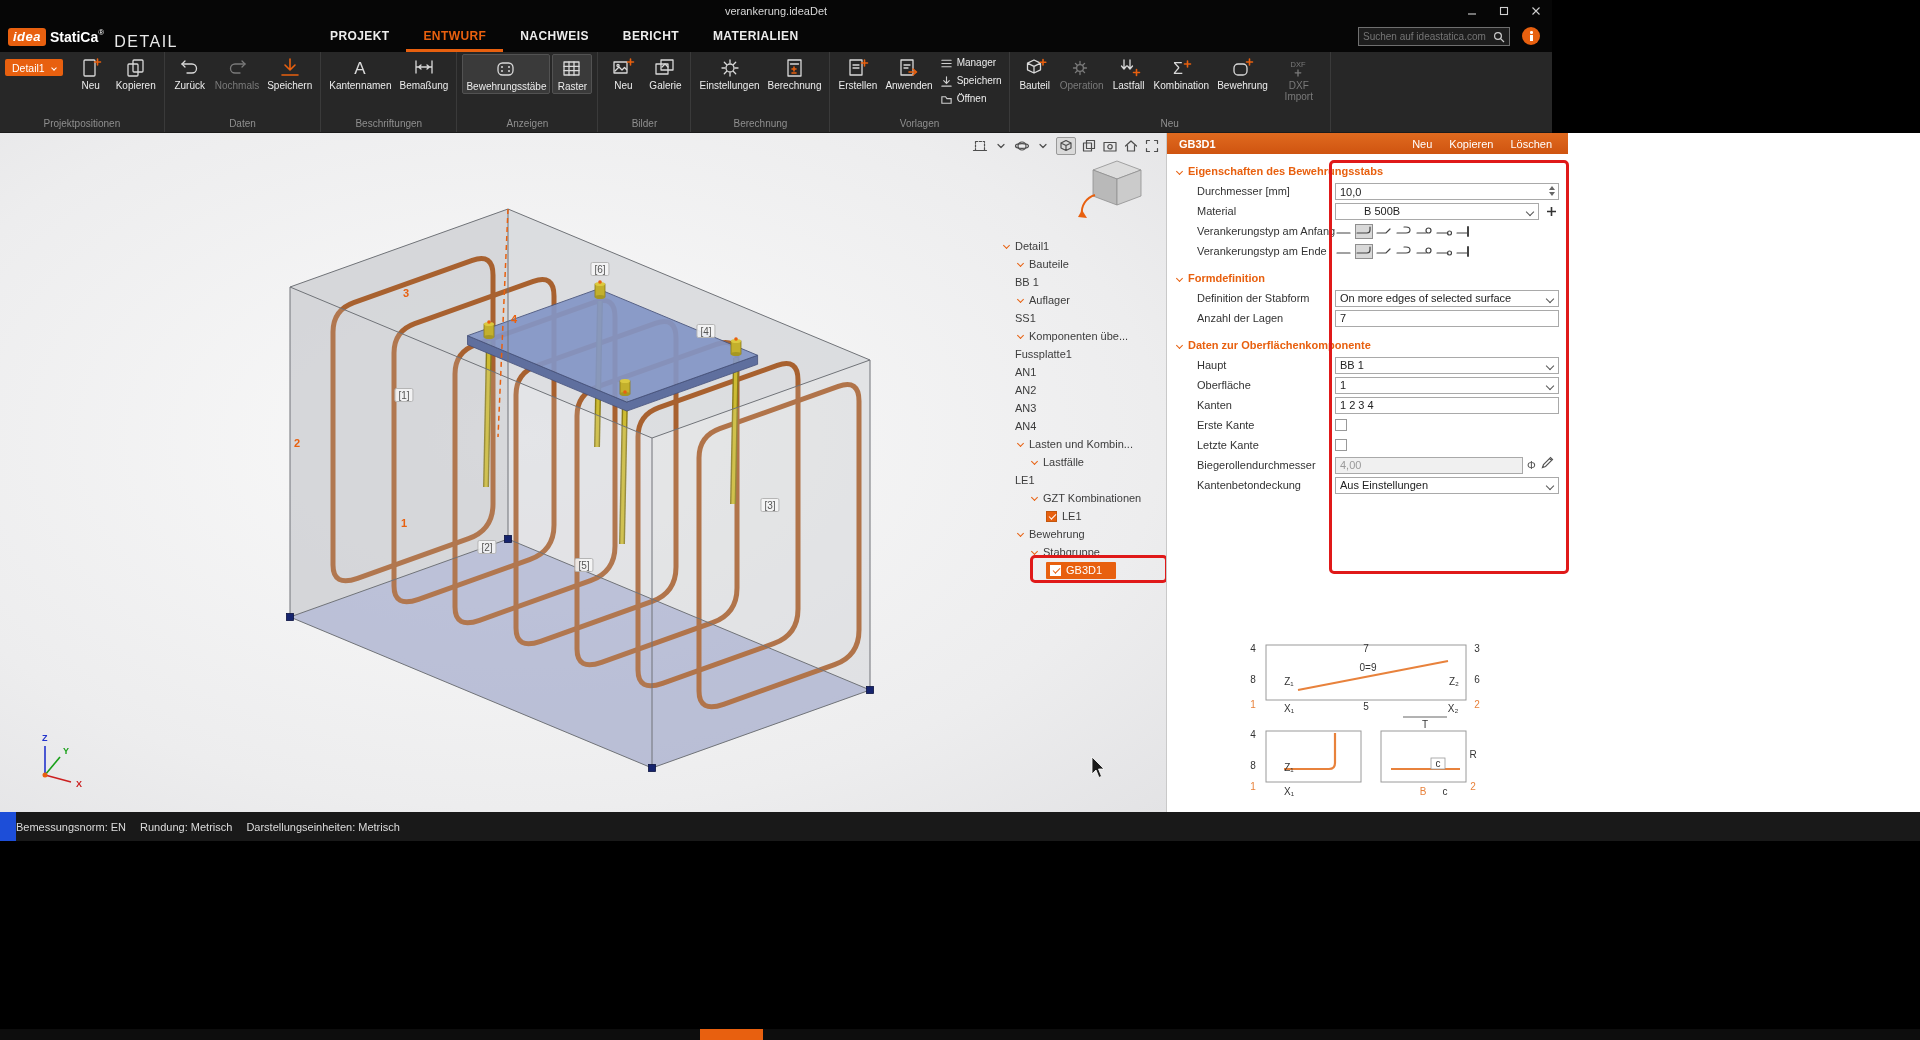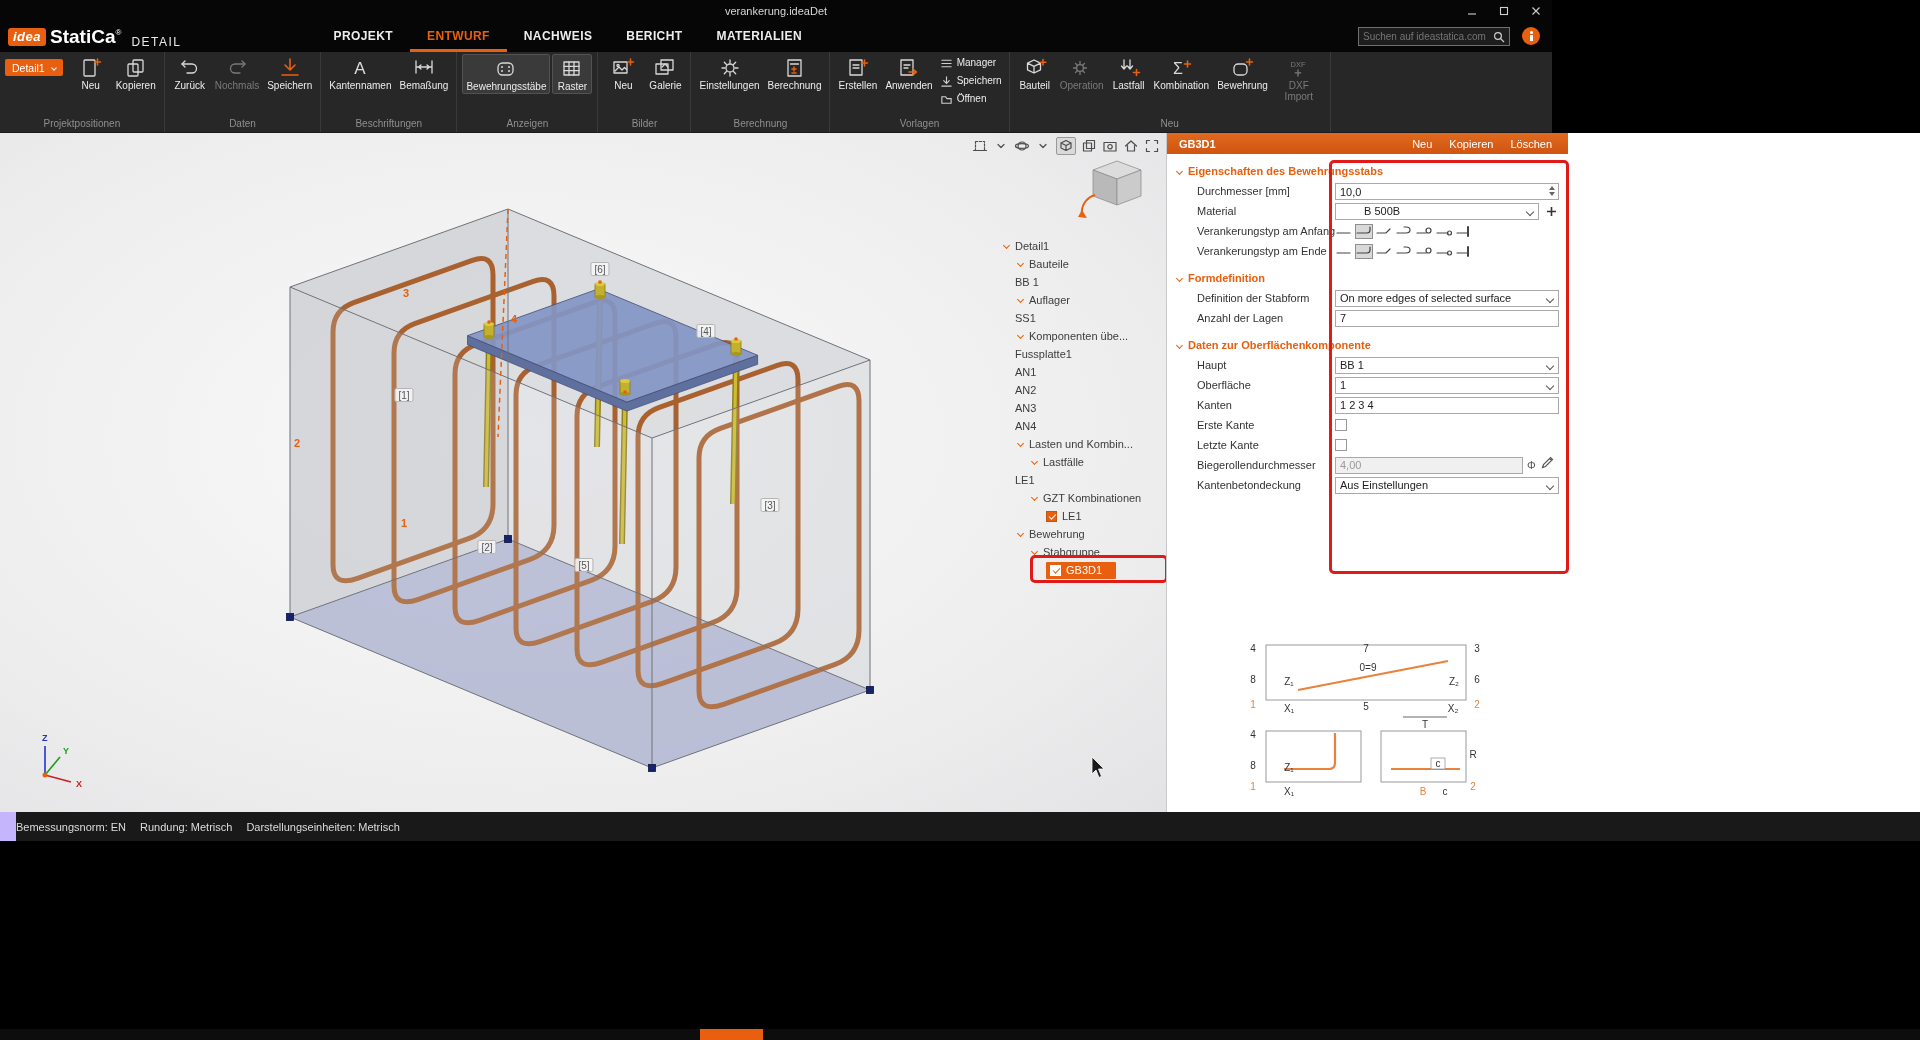--- a/index.html
+++ b/index.html
@@ -1,35 +1,35 @@
 <!DOCTYPE html>
 <html><head>
 <meta charset="utf-8">
 <style>
   * { margin:0; padding:0; box-sizing:border-box; }
   html,body { width:1920px; height:1040px; overflow:hidden; background:#000;
     font-family:"Liberation Sans", sans-serif; }
-  .app { position:absolute; top:0; left:0; width:1552px; height:841px; background:#c4b5fd; }
+  .app { position:absolute; top:0; left:0; width:1552px; height:841px; background:#1d4ed8; }
 
   
   .titlebar { position:relative; height:22px; background:#060606; }
   .titlebar .wtitle { position:absolute; left:0; right:0; top:0; height:22px; line-height:22px;
      text-align:center; color:#d8d8d8; font-size:11px; }
   .winbtns { position:absolute; right:0; top:0; display:flex; height:22px; }
   .winbtn { width:32px; height:22px; display:flex; align-items:center; justify-content:center; }
   .winbtn svg { width:10px; height:10px; stroke:#cfcfcf; fill:none; stroke-width:1.1; }
 
   
   .menubar { position:relative; height:30px; background:#060606; display:flex; align-items:center; }
   .brand { display:flex; align-items:center; margin-left:8px; }
   .logo-idea { background:#e8600f; color:#fff; font-style:italic; font-weight:bold; font-size:13px;
      border-radius:3px; padding:1px 5px 2px; letter-spacing:.5px; }
-  .logo-statica { color:#fff; font-weight:bold; font-size:19px; margin-left:4px; }
+  .logo-statica { color:#fff; font-weight:bold; font-size:14px; margin-left:4px; }
   .logo-r { color:#fff; font-size:8px; vert-align:super; position:relative; top:-5px; }
-  .logo-module { color:#e9e9e9; font-size:12px; margin-left:10px; letter-spacing:1.5px;margin-top:9px; }
+  .logo-module { color:#e9e9e9; font-size:16px; margin-left:10px; letter-spacing:1.5px;margin-top:9px; }
   .mnav { display:flex; margin-left:135px; height:30px; }
   .mitem { padding:0 17px; display:flex; align-items:center; color:#ededed; font-size:12px;
      font-weight:bold; letter-spacing:.4px; height:30px; border-bottom:3px solid transparent; }
   .mitem.active { color:#e8600f; border-bottom-color:#e8600f; }
   .msearch { position:absolute; right:42px; top:5px; width:152px; height:19px; background:#1d1d1d;
      border:1px solid #6f6f6f; display:flex; align-items:center; padding:0 4px; }
   .msearch input { flex:1; background:transparent; border:none; outline:none; color:#bbb;
      font-size:10px; font-family:inherit; min-width:0; }
   .minfo { position:absolute; right:12px; top:5px; width:18px; height:18px; border-radius:50%;
      background:#e8600f; }

